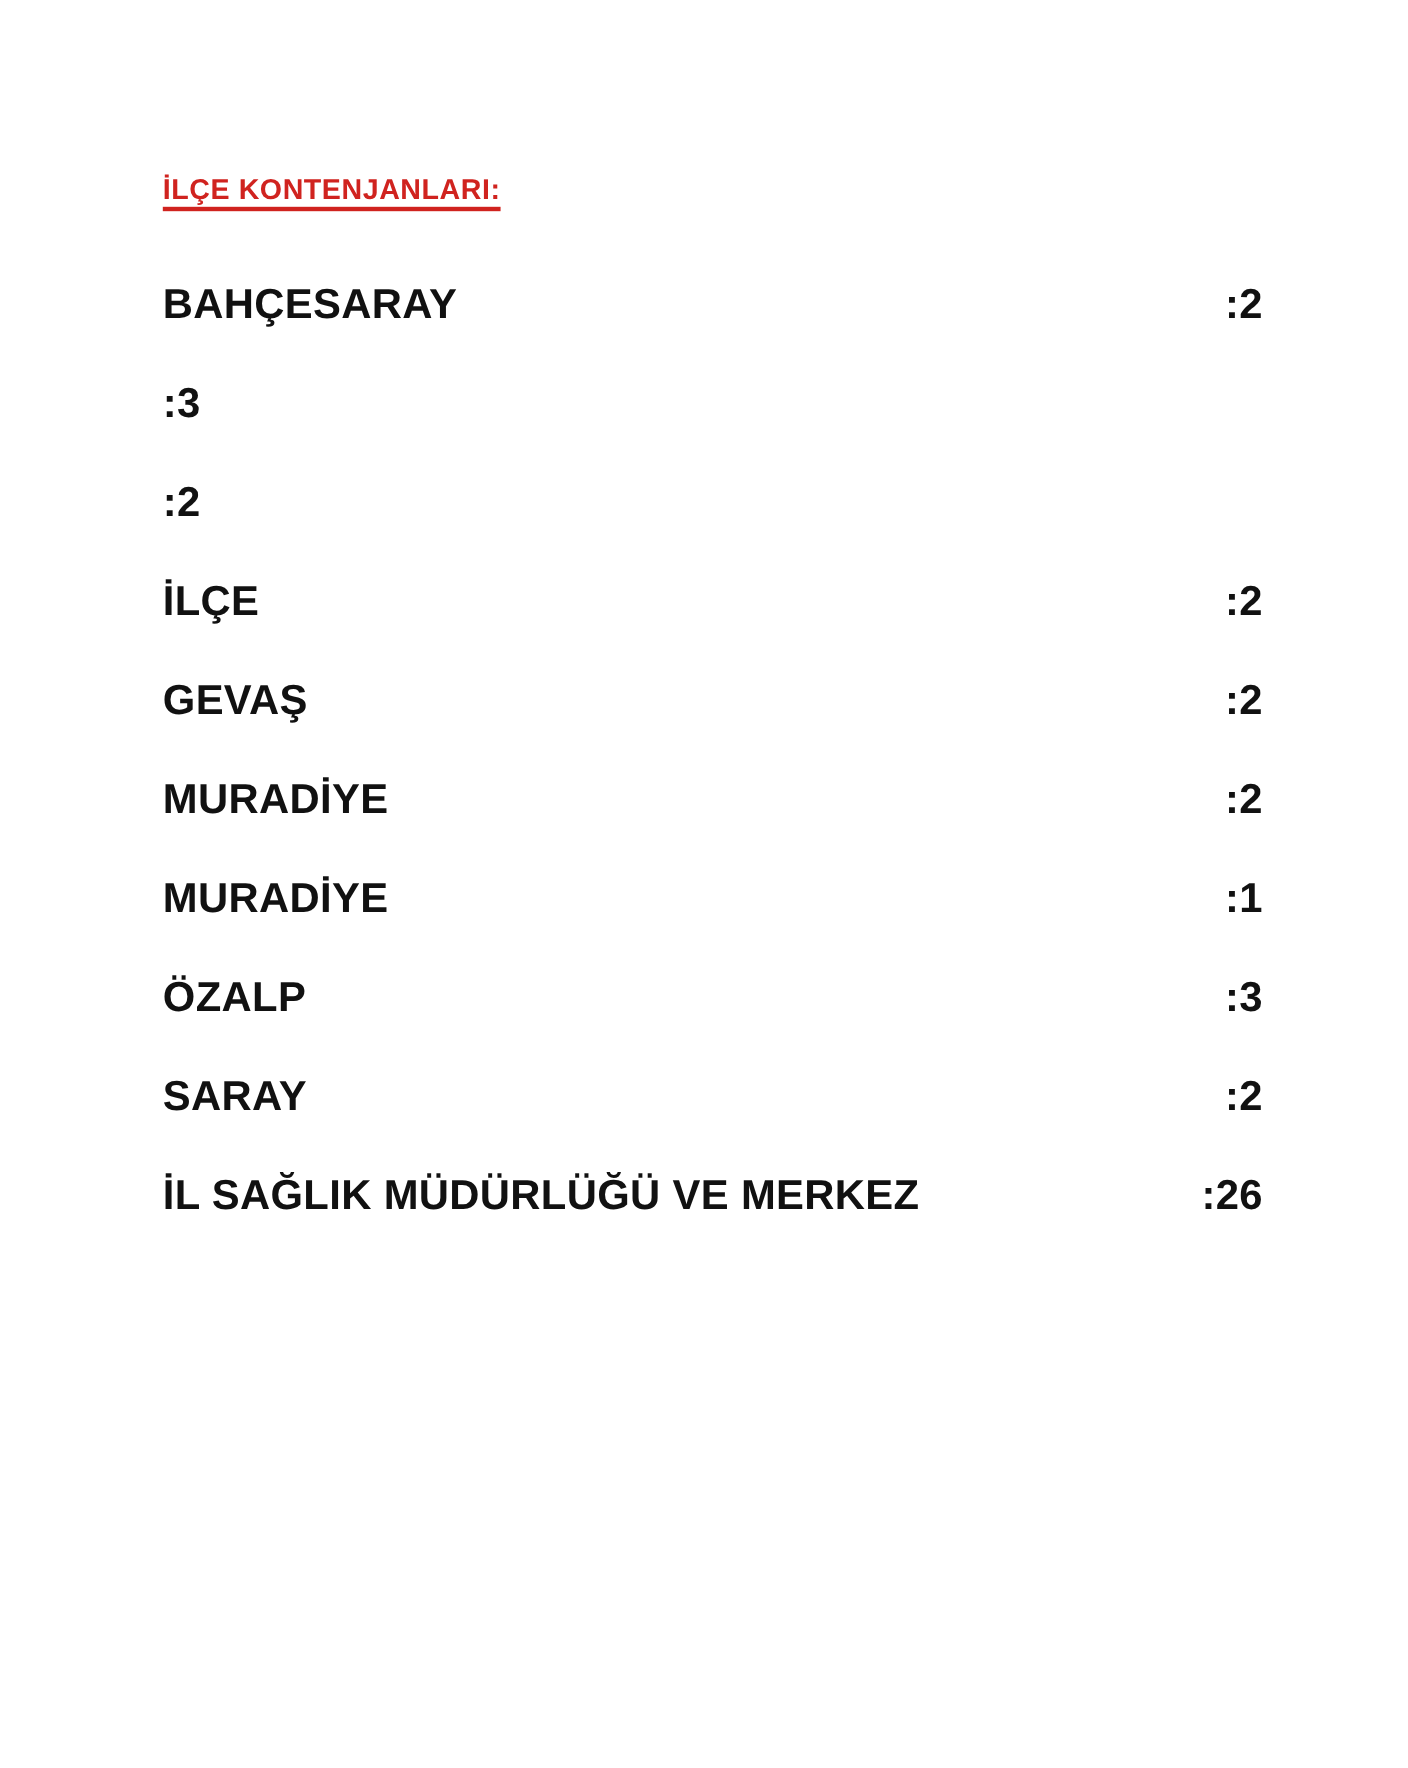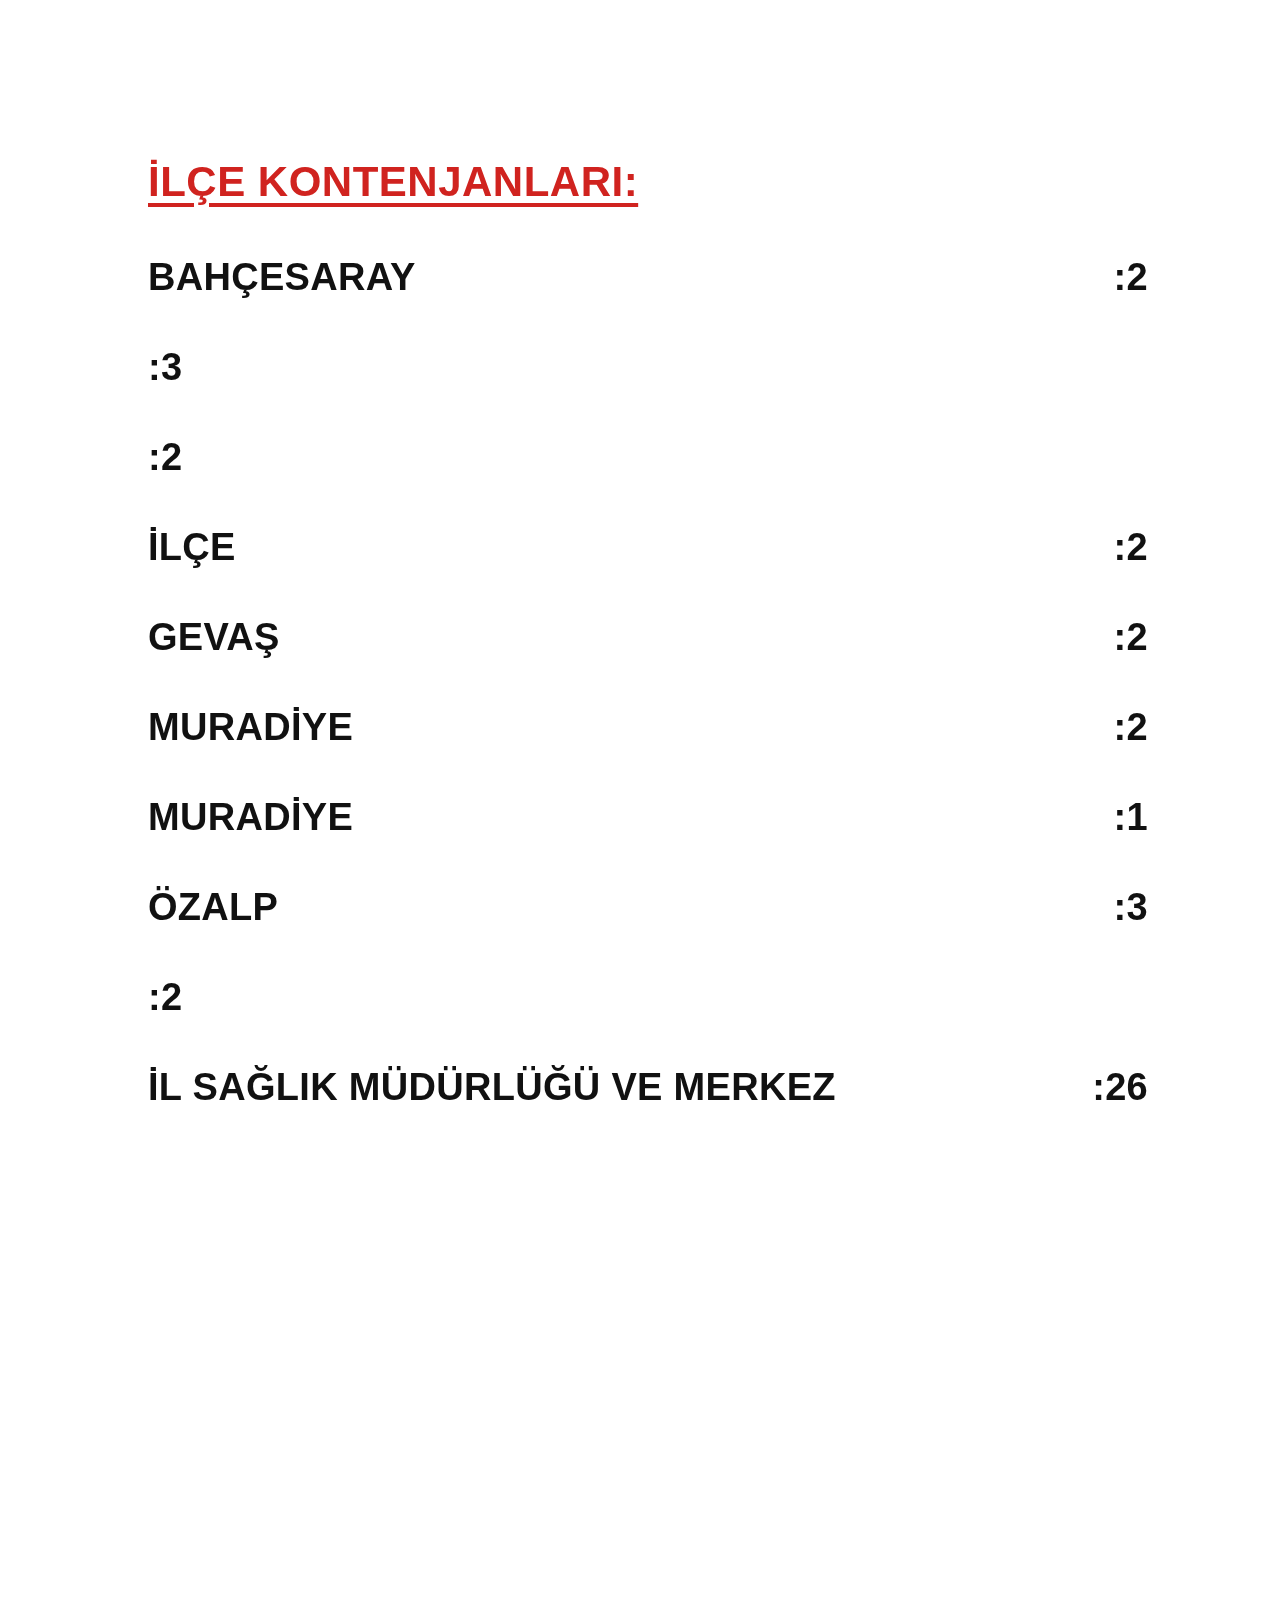--- a/index.html
+++ b/index.html
@@ -19,21 +19,21 @@
   .page {
     position: relative;
     width: 1280px;
     height: 1607px;
     background: #ffffff;
   }
   .title {
     position: absolute;
     left: 148px;
     top: 158px;
-    font-size: 42px;
+    font-size: 26px;
     font-weight: bold;
     line-height: 1.15;
     color: var(--accent);
     text-decoration: underline;
     text-decoration-thickness: 4px;
     text-underline-offset: 7px;
     letter-spacing: 0.5px;
     white-space: nowrap;
   }
   .rows {
@@ -104,20 +104,21 @@
       <span class="label">MURADİYE</span>
       <span class="value">:1</span>
     </div>
 
     <div class="row">
       <span class="label">ÖZALP</span>
       <span class="value">:3</span>
     </div>
 
     <div class="row">
+      <span class="label">SARAY</span>
       <span class="value">:2</span>
     </div>
 
     <div class="row">
       <span class="label">İL SAĞLIK MÜDÜRLÜĞÜ VE MERKEZ</span>
       <span class="value">:26</span>
     </div>
 
   </div>
 </div>

